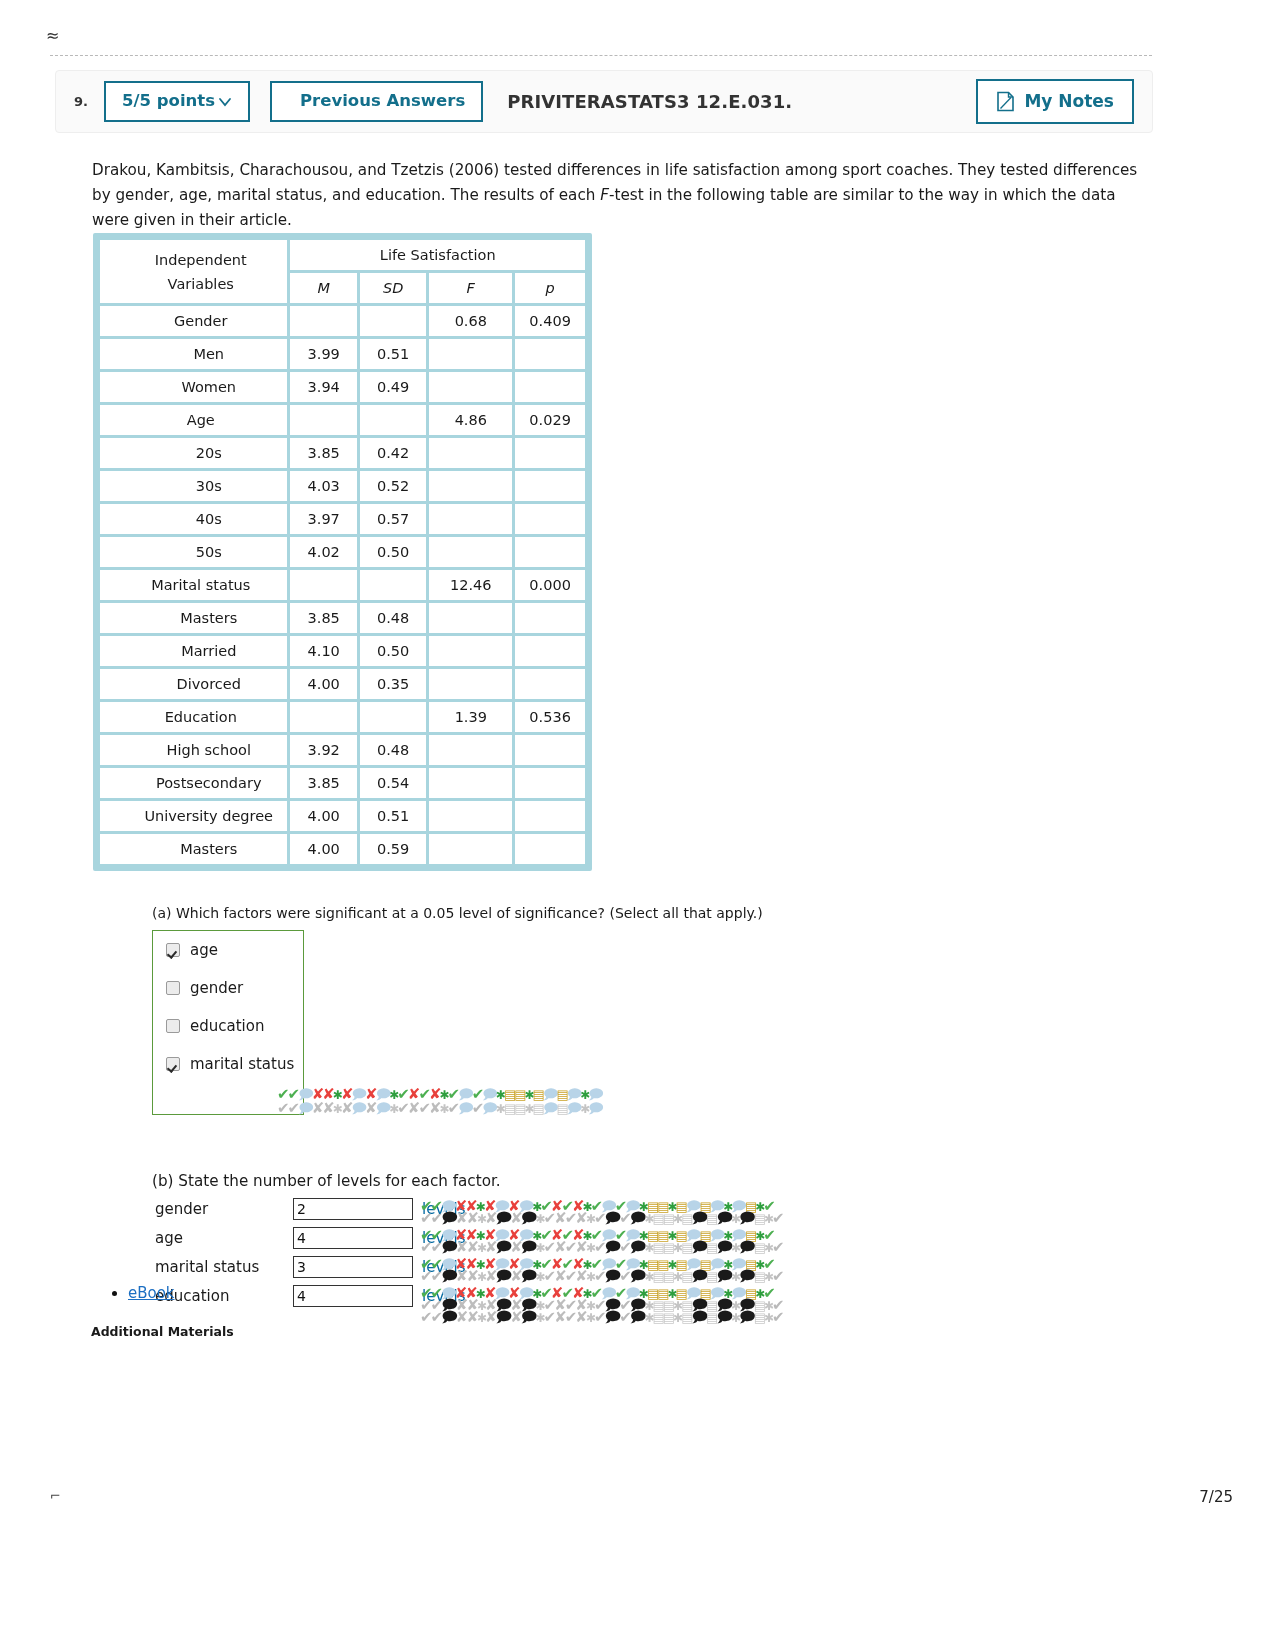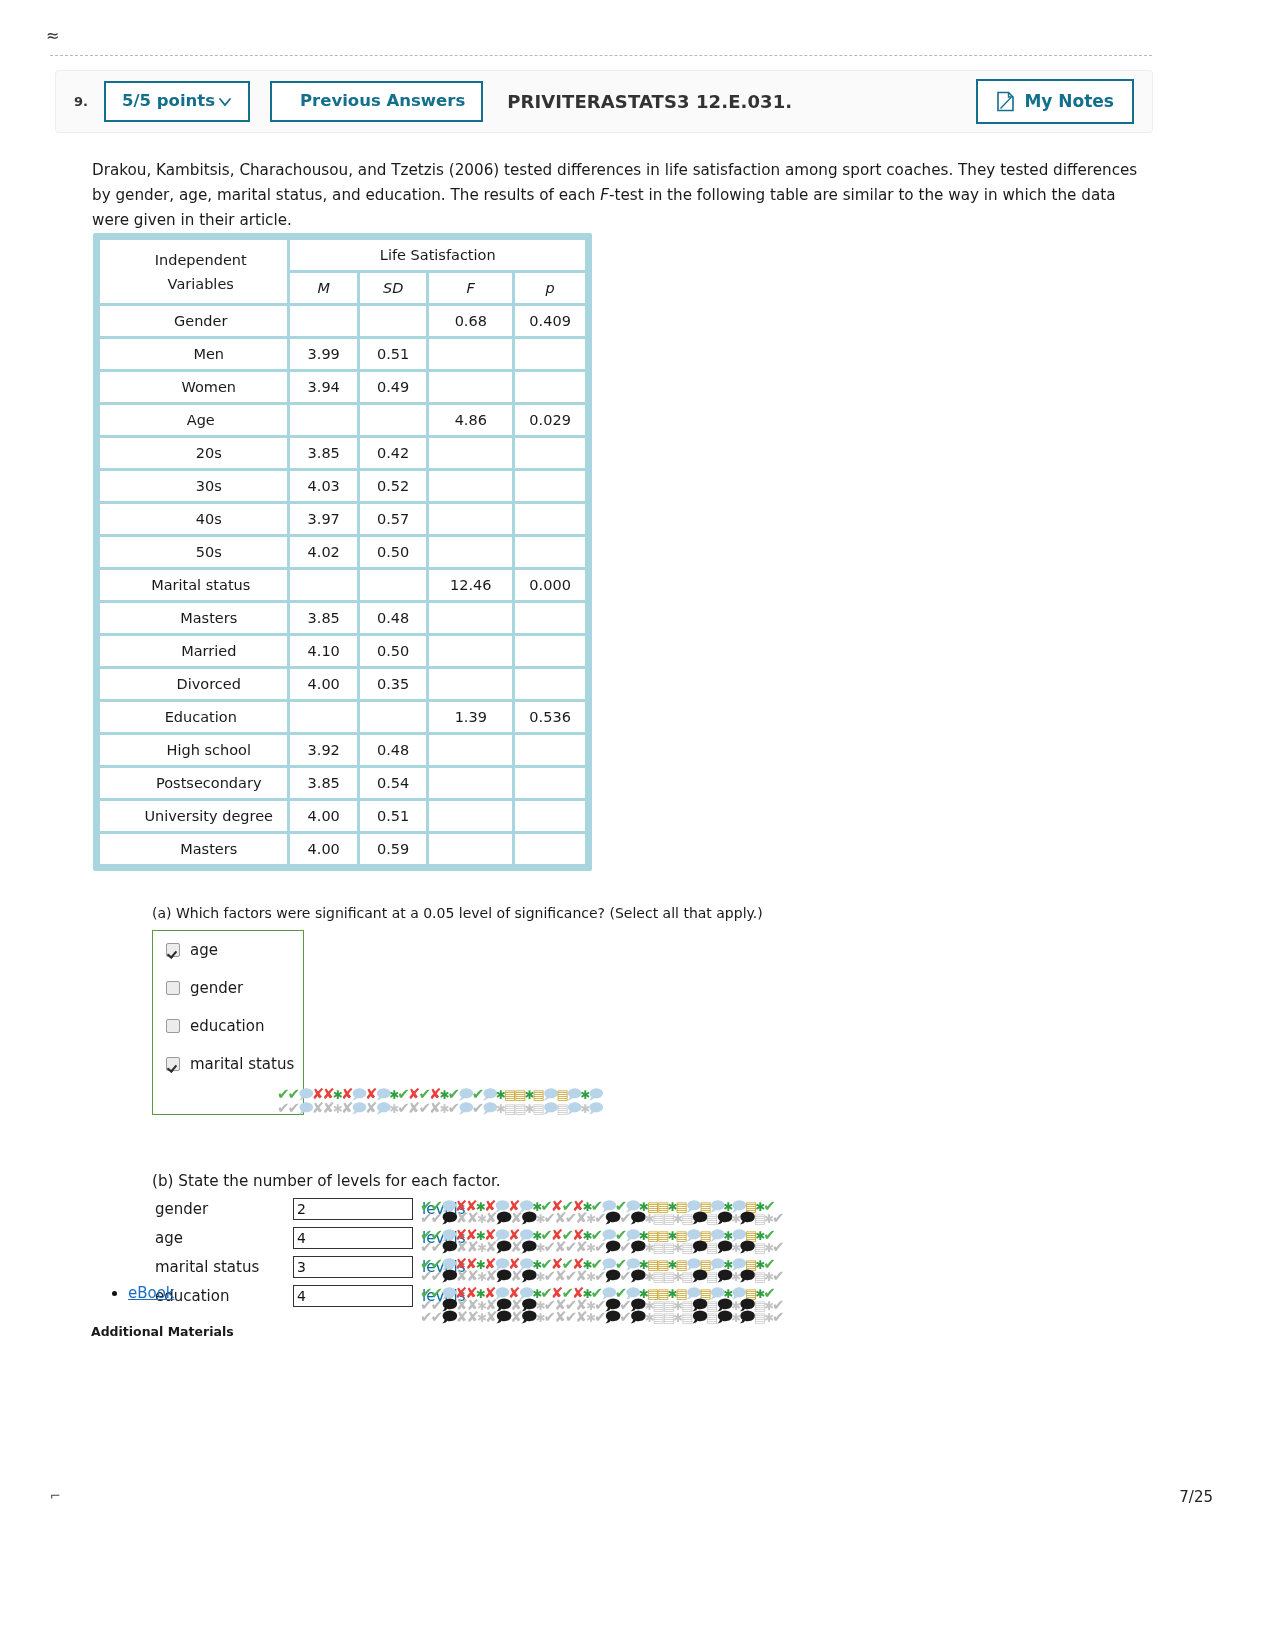--- a/index.html
+++ b/index.html
@@ -274,21 +274,21 @@
   
   .footer-left {
     position: absolute;
     left: 50px;
     top: 1488px;
     font-size: 13px;
     color: #444;
   }
   .footer-right {
     position: absolute;
-    right: 62px;
+    right: 42px;
     top: 1488px;
     font-size: 15px;
     color: #222;
   }
 
   
   .fbstrip {
     position: absolute;
     white-space: nowrap;
     font-size: 15px;

